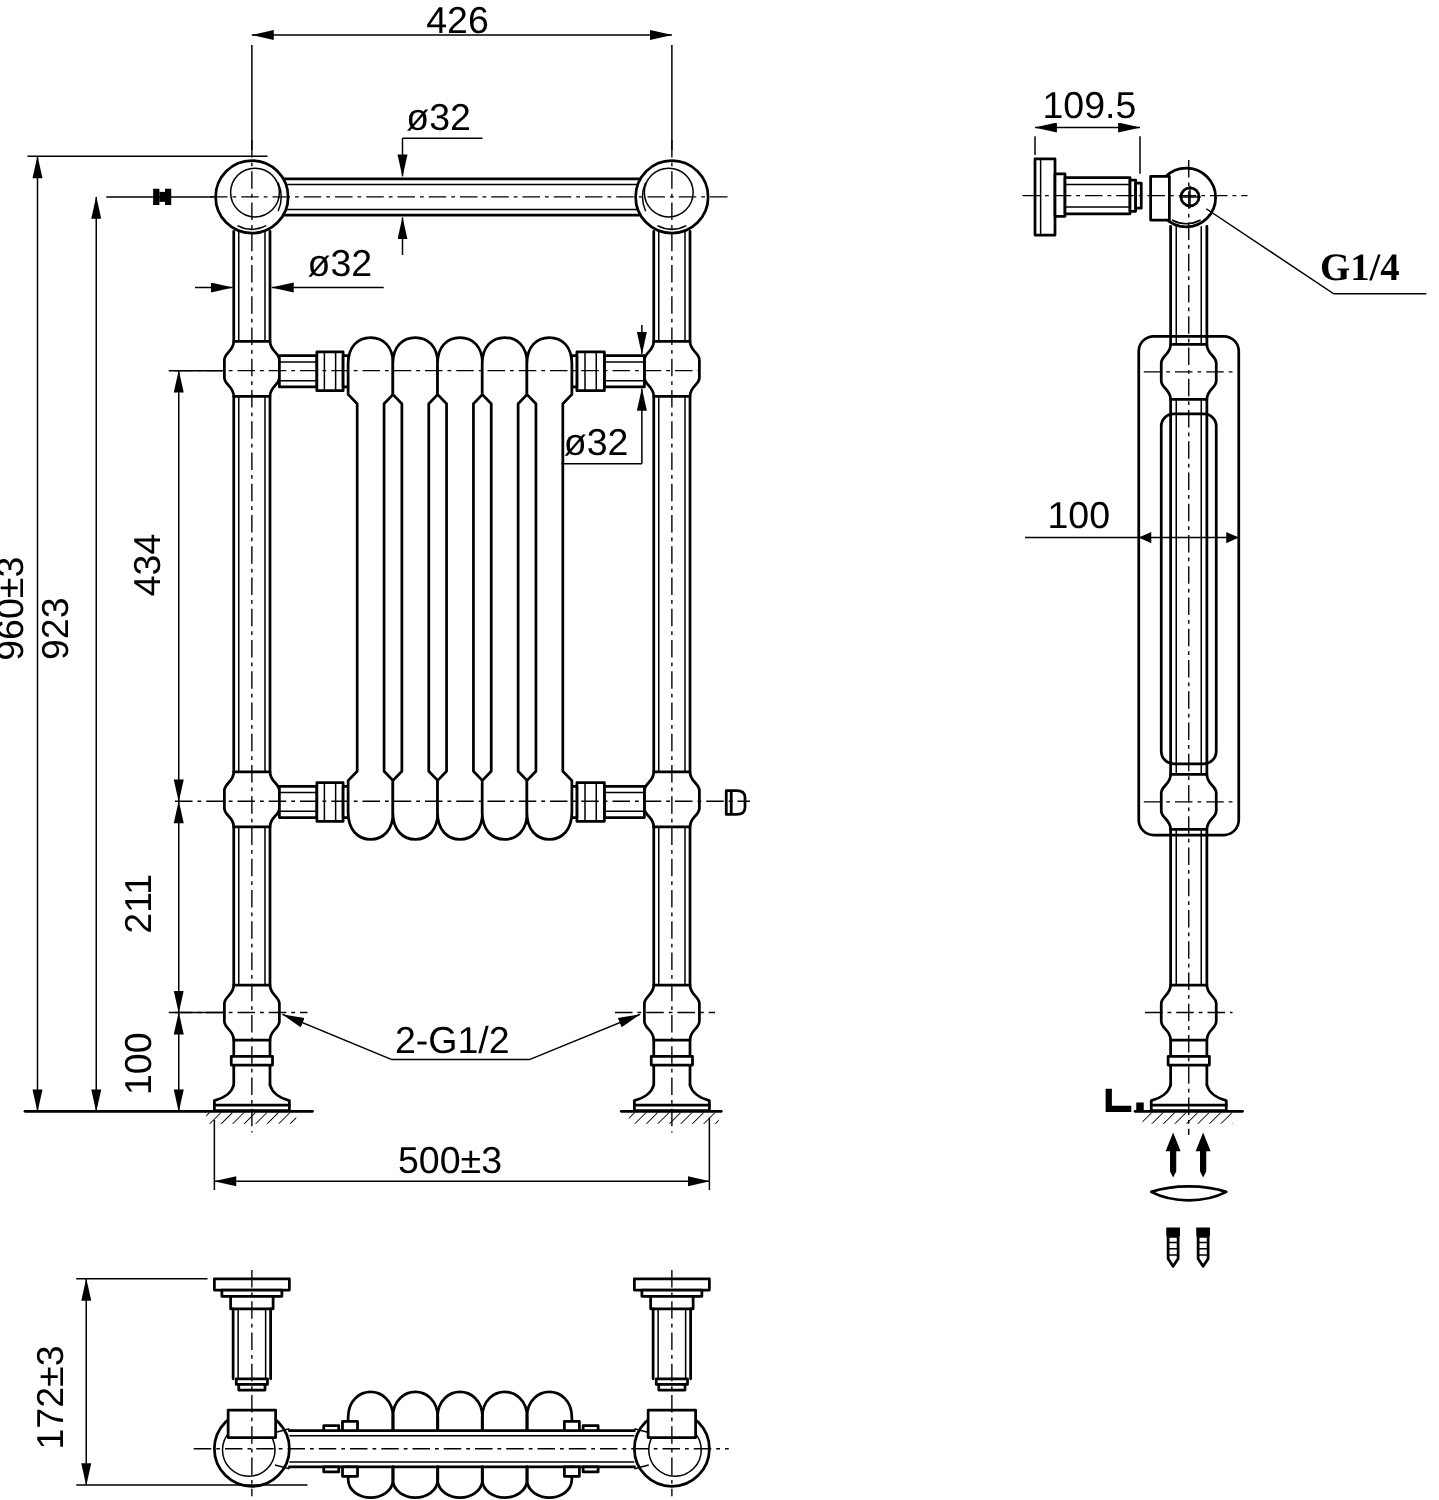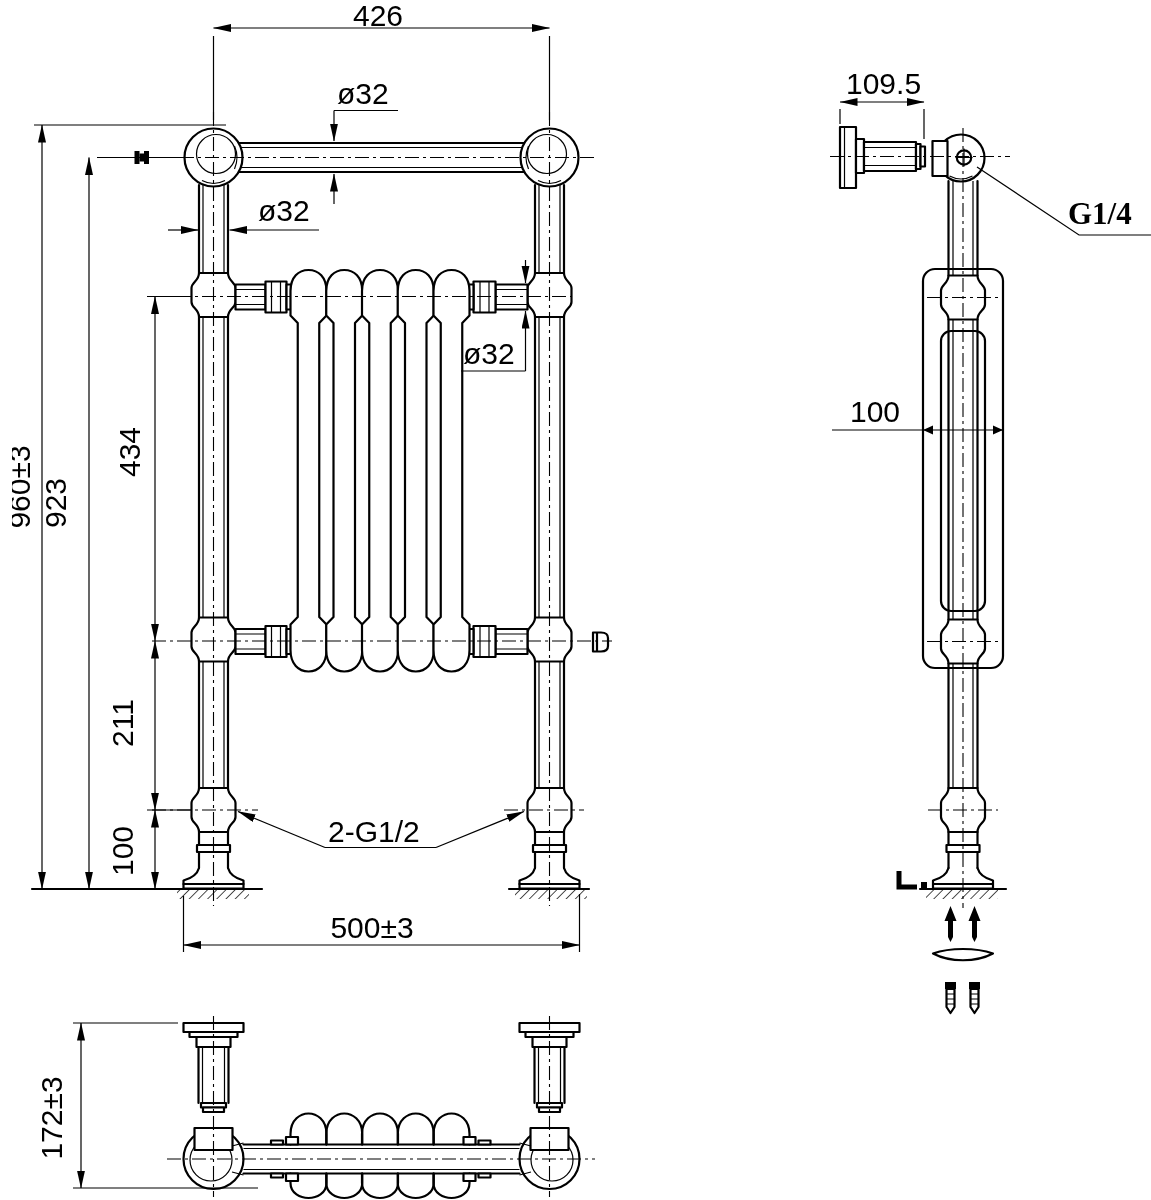--- a/index.html
+++ b/index.html
@@ -1,17 +1,17 @@
 <!DOCTYPE html>
 <html style="--line: #000000; --bg: #ffffff;"><head>
 <meta charset="utf-8">
 <style>
   :root { --line:#000000; --bg:#ffffff; }
   html,body { margin:0; padding:0; background:var(--bg); }
-  .stage { width:1095px; height:1200px; background:var(--bg);padding-left:12px; }
+  .stage { width:1095px; height:1200px; background:var(--bg); }
   svg { display:block; }
   .o    { stroke:var(--line); stroke-width:2.2; fill:none; stroke-linecap:round; stroke-linejoin:round; }
   .ow   { stroke:var(--line); stroke-width:2.2; fill:var(--bg); stroke-linejoin:round; }
   .thin { stroke:var(--line); stroke-width:1.2; fill:none; }
   .cl   { stroke:var(--line); stroke-width:1.1; fill:none; stroke-dasharray:14 4 3 4; }
   .blk  { fill:var(--line); stroke:none; }
   .t    { font-family:"Liberation Sans", sans-serif; font-size:30px; fill:var(--line); }
   .ts   { font-family:"Liberation Serif", serif; font-weight:bold; font-size:31px; fill:var(--line); }
 </style>
 </head>

